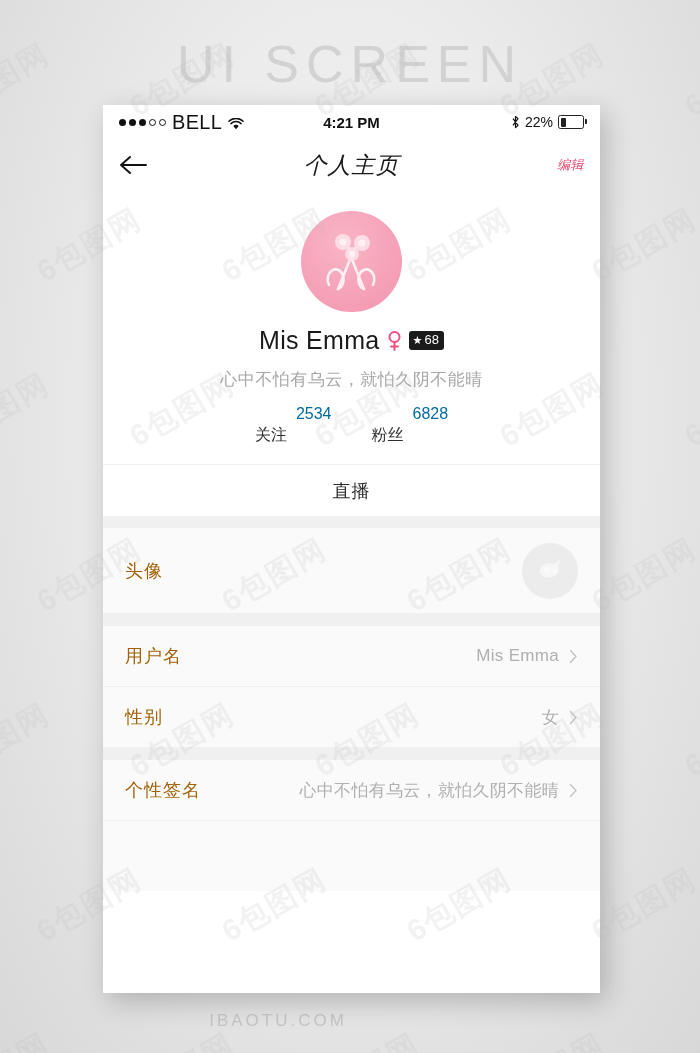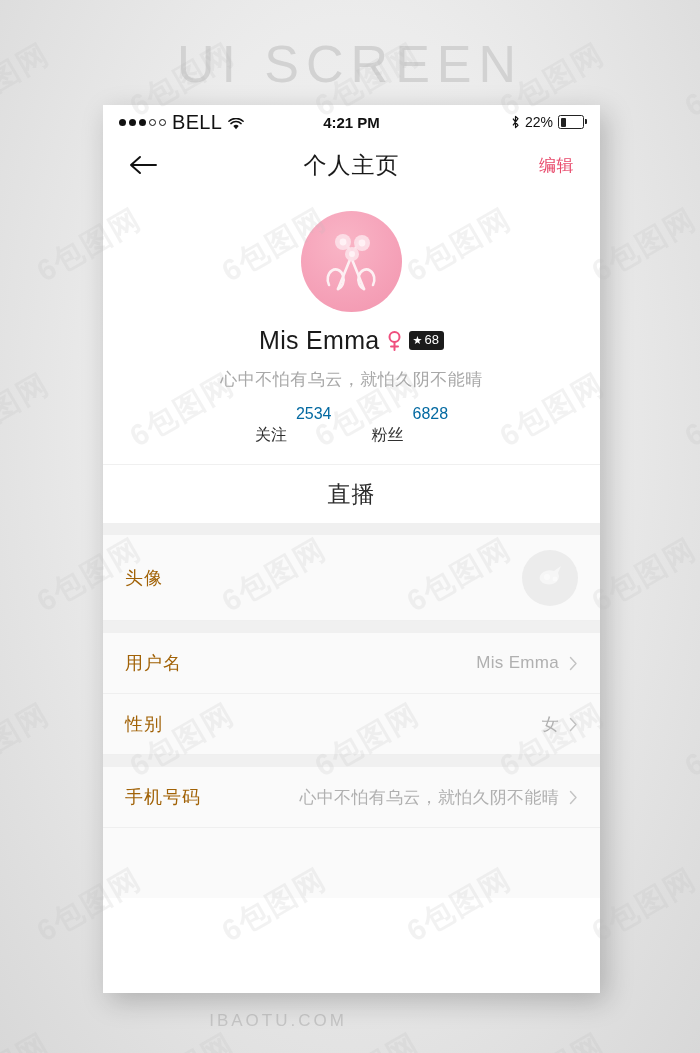--- a/index.html
+++ b/index.html
@@ -108,40 +108,41 @@
     width: 22%;
     background: #222;
     border-radius: 1px;
   }
 
   
   .navbar {
     height: 52px;
     display: flex;
     align-items: center;
-    padding: 0 26px;
+    padding: 0 16px;
     position: relative;
     background: #fff;
+    font-style: italic;
   }
   .back-arrow {
     width: 30px; height: 22px;
     cursor: pointer;
   }
   .nav-title {
     position: absolute;
     left: 0; right: 0;
     text-align: center;
     font-size: 23px;
     color: #1a1a1a;
     letter-spacing: 1px;
     pointer-events: none;
   }
   .nav-edit {
     margin-left: auto;
-    font-size: 17px;
+    font-size: 13px;
     color: #e8486a;
     letter-spacing: .5px;
     cursor: pointer;
     z-index: 2;
   }
 
   
   .profile {
     background: #fff;
     padding-top: 20px;
@@ -205,21 +206,21 @@
 
   
   .tabs {
     display: flex;
     background: #fff;
     border-top: 1px solid #f0f0f0;
   }
   .tab {
     flex: 1;
     text-align: center;
-    font-size: 23px;
+    font-size: 18px;
     color: #2b2b2b;
     padding: 14px 0 13px;
     cursor: pointer;
     position: relative;
     letter-spacing: 1px;
   }
   .tab.active::after {
     content: "";
     position: absolute;
     left: 0; right: 0; bottom: 0;
@@ -425,21 +426,21 @@
             <path d="M1.5 1.5 L7 7.5 L1.5 13.5" stroke="#c3c3c3" stroke-width="1.4" fill="none" stroke-linecap="round" stroke-linejoin="round"></path>
           </svg>
       </span>
     </div>
 
     <div class="group-gap"></div>
 
 
 
     <div class="row">
-      <span class="label">手机号码</span>
+      <span class="label">个性签名</span>
       <span class="value">心中不怕有乌云，就怕久阴不能晴</span>
       <span class="chev">
         <svg width="9" height="15" viewBox="0 0 9 15">
             <path d="M1.5 1.5 L7 7.5 L1.5 13.5" stroke="#c3c3c3" stroke-width="1.4" fill="none" stroke-linecap="round" stroke-linejoin="round"></path>
           </svg>
       </span>
     </div>
 
     <div class="list-tail"></div>
   </div>

